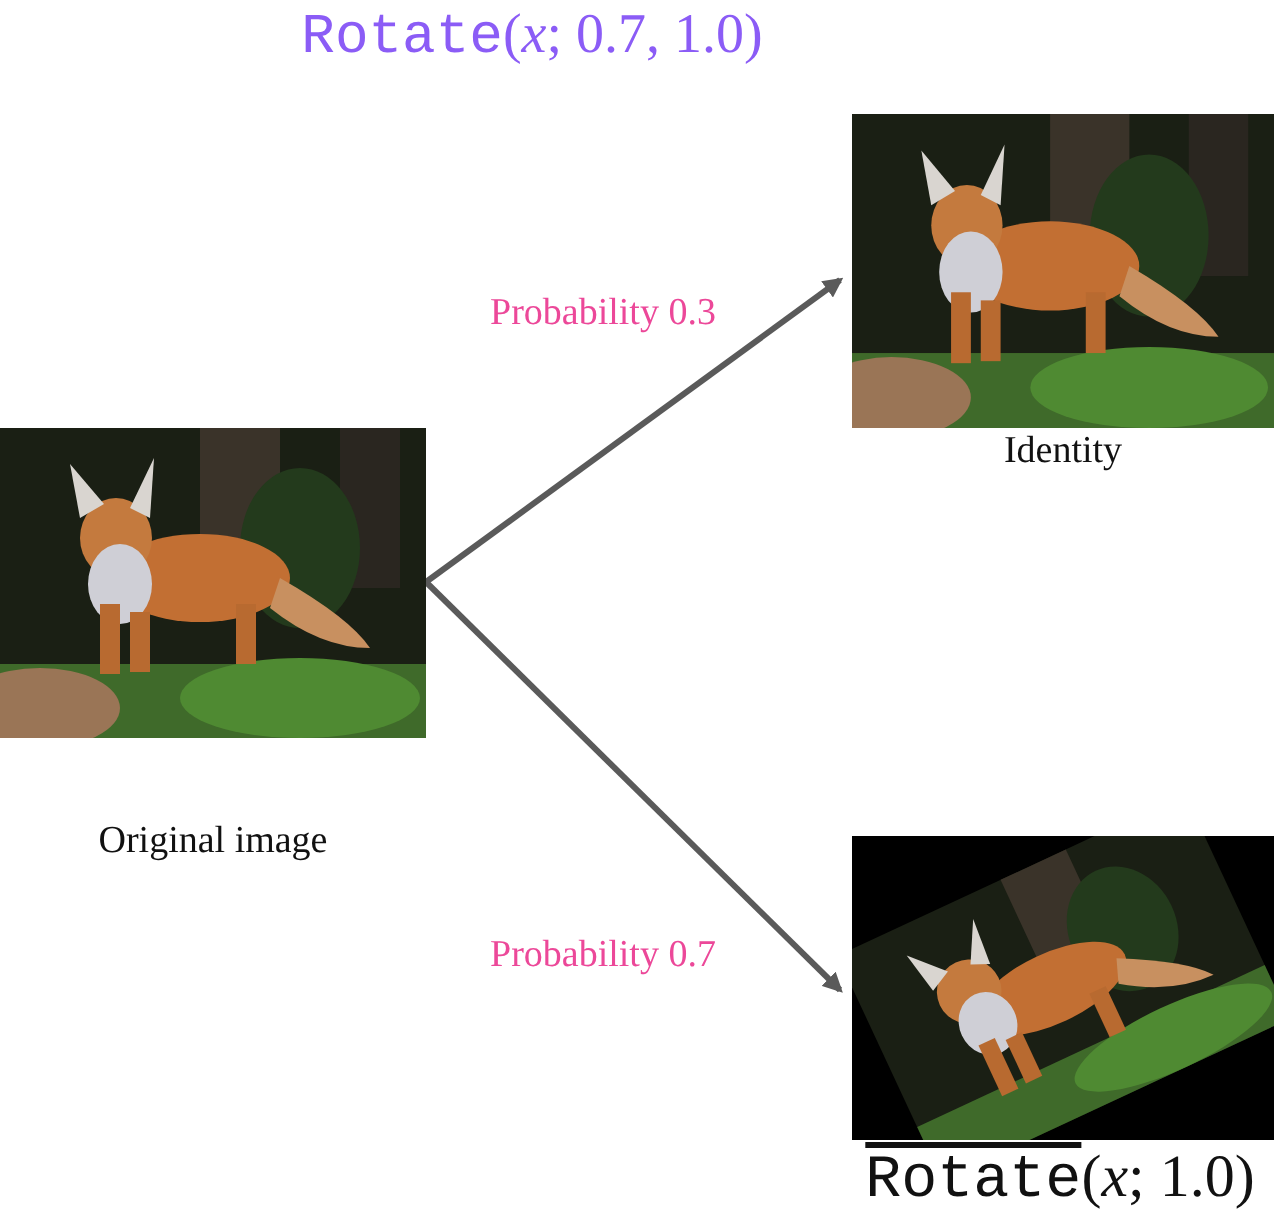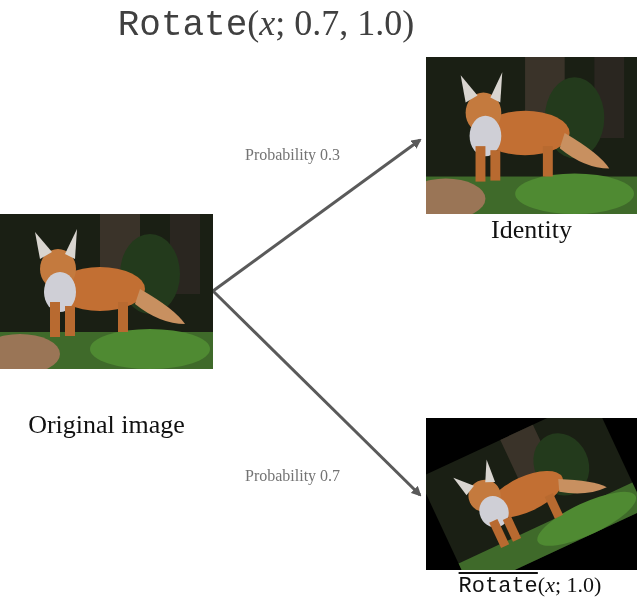--- a/index.html
+++ b/index.html
@@ -1,22 +1,22 @@
 <!DOCTYPE html>
 <html><head>
 <meta charset="utf-8">
 <style>
   html,body{margin:0;padding:0;background:#fff;}
   body{width:640px;height:607px;position:relative;overflow:hidden;font-family:"Liberation Serif",serif;}
   .abs{position:absolute;}
-  .title{left:0;top:0;width:532px;text-align:center;top:2px;font-size:36px;color:#404040;}
+  .title{left:0;top:0;width:532px;text-align:center;top:2px;font-size:28px;color:#8b5cf6;}
   .mono{font-family:"Liberation Mono",monospace;}
   .it{font-style:italic;font-family:"Liberation Serif",serif;}
-  .label{font-size:16px;color:#737373;}
-  .cap{font-size:26px;color:#111;text-align:center;}
+  .label{font-size:19px;color:#ec4899;}
+  .cap{font-size:19px;color:#111;text-align:center;}
   .photo{overflow:hidden;}
   .overline{text-decoration:overline;}
   svg{position:absolute;left:0;top:0;}
 </style>
 </head>
 <body>
 
 <div class="abs title">
   <span class="mono">Rotate</span><span>(</span><span class="it">x</span><span>; 0.7, 1.0)</span>
 </div>
@@ -92,15 +92,15 @@
       <ellipse cx="58" cy="55" rx="18" ry="20" fill="#c47a3e"></ellipse>
       <path d="M40 45 L35 18 L52 38 Z" fill="#d9d5d0"></path>
       <path d="M65 40 L77 15 L75 45 Z" fill="#d9d5d0"></path>
       <ellipse cx="60" cy="78" rx="16" ry="20" fill="#cfcfd6"></ellipse>
       <rect x="50" y="88" width="10" height="35" fill="#b86a30"></rect>
       <rect x="65" y="92" width="10" height="30" fill="#b86a30"></rect>
       <rect x="118" y="88" width="10" height="30" fill="#b86a30"></rect>
     </g>
   </svg>
 </div>
-<div class="abs cap" style="left:420px;top:572px;width:220px;font-size:22px;text-align:center;">
+<div class="abs cap" style="left:420px;top:572px;width:220px;font-size:30px;text-align:center;">
   <span class="mono overline">Rotate</span><span>(</span><span class="it">x</span><span>; 1.0)</span>
 </div>
 
 </body></html>

